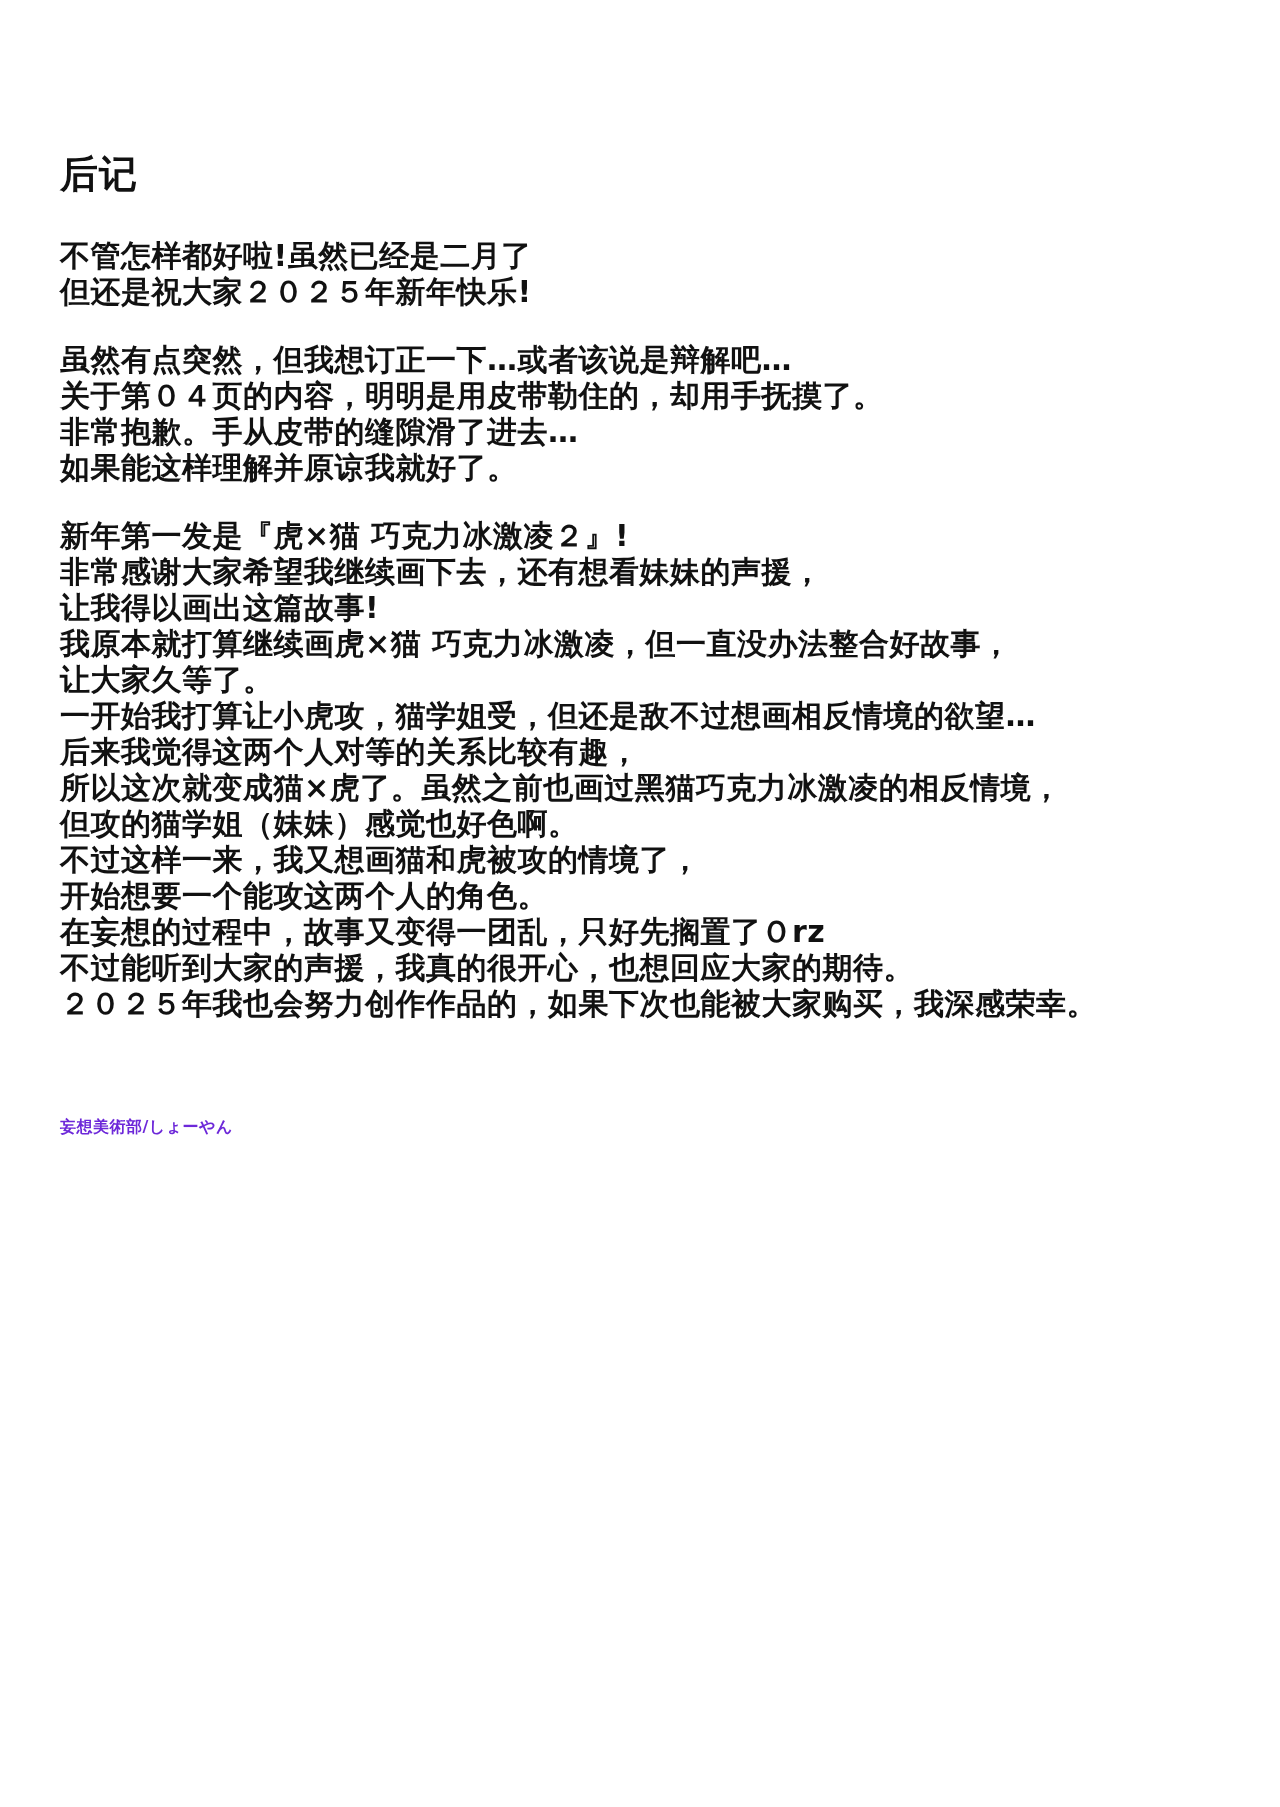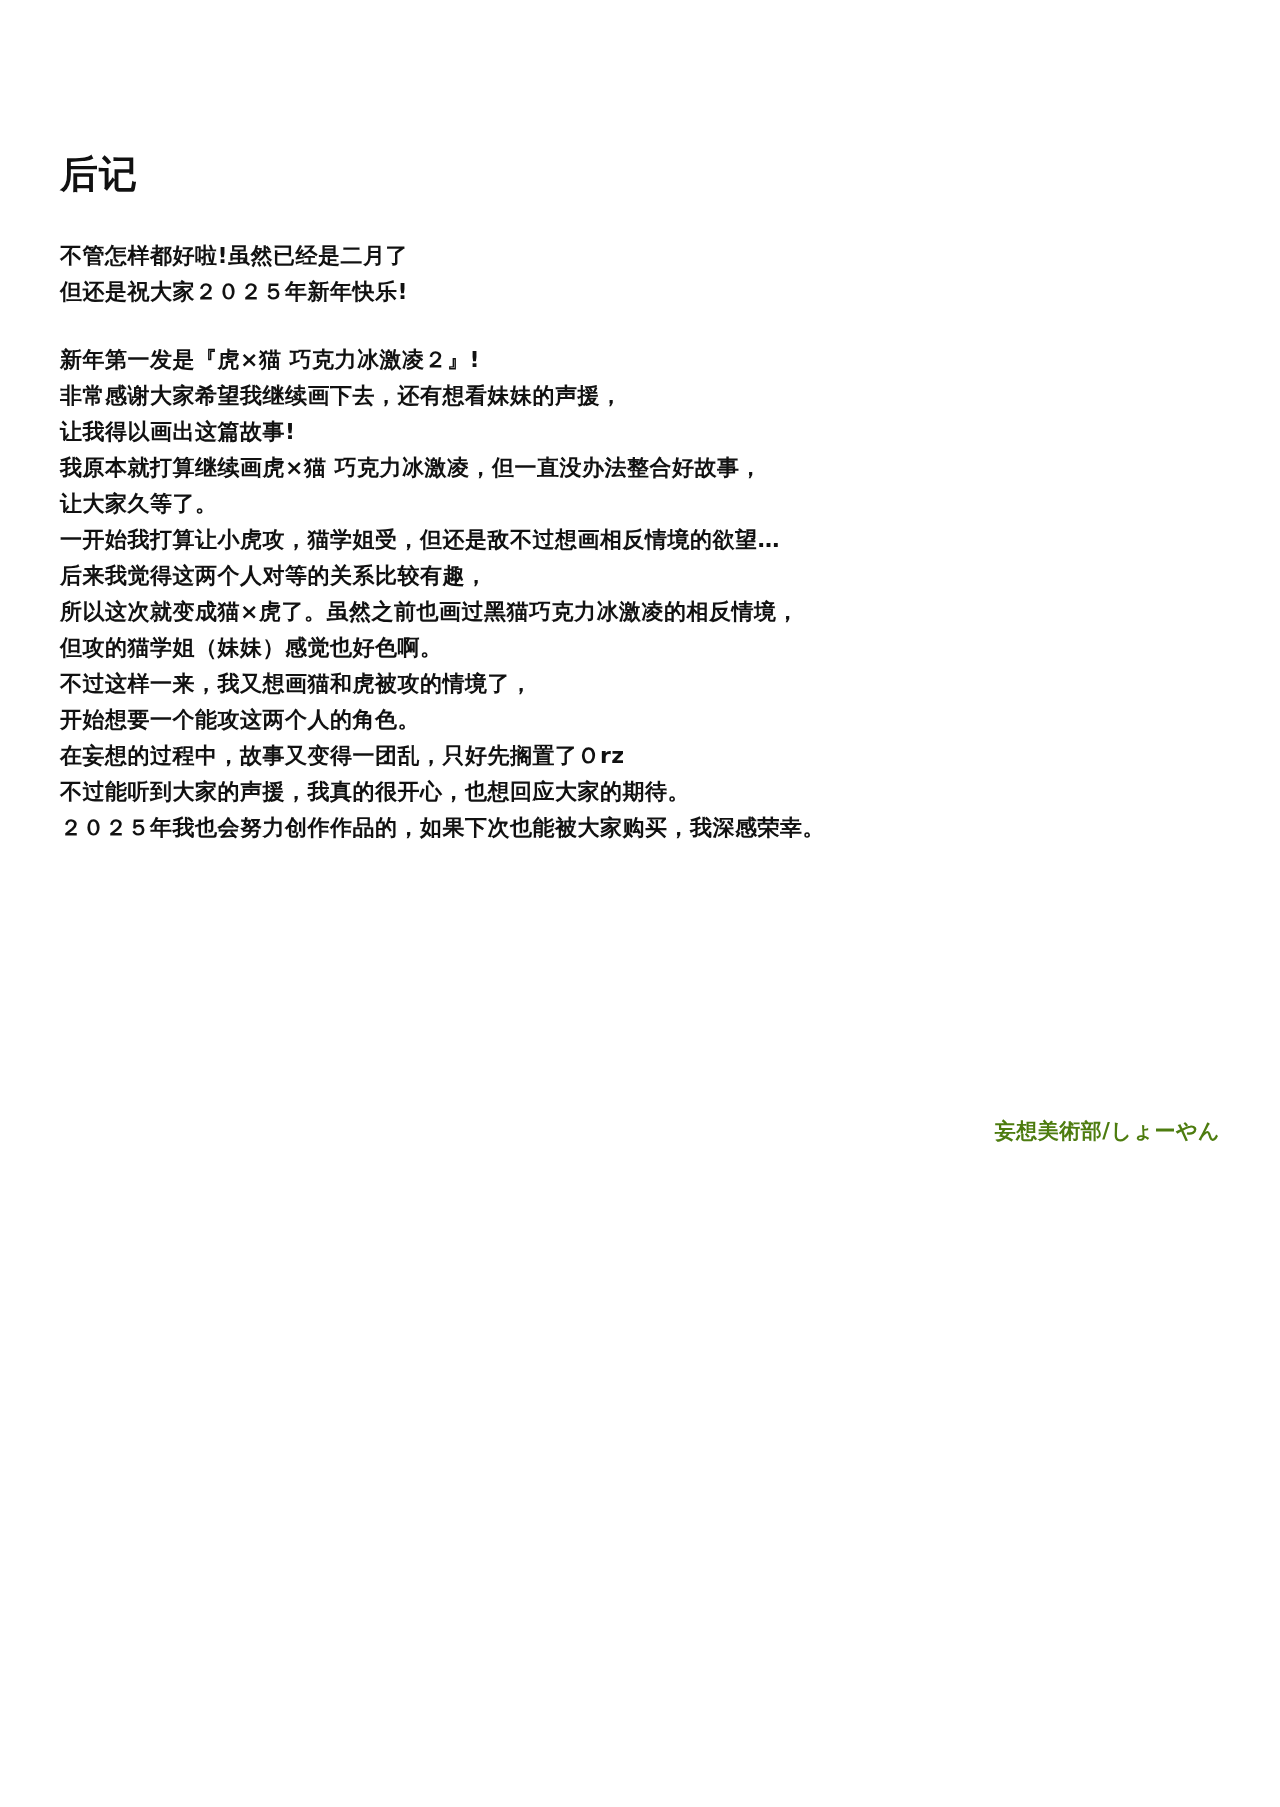--- a/index.html
+++ b/index.html
@@ -24,51 +24,55 @@
   }
   .afterword-title {
     font-size: 38px;
     font-weight: 700;
     letter-spacing: 1px;
     margin: 0 0 40px 0;
     line-height: 1.2;
     color: #111111;
   }
   .para {
-    font-size: 22px;
+    font-size: 30px;
     line-height: 36px;
     font-weight: 700;
     letter-spacing: 0.5px;
     margin: 0 0 32px 0;
     color: #111111;
     white-space: pre-wrap;
   }
   .para:last-of-type {
     margin-bottom: 8px;
   }
   .signature {
     position: absolute;
     right: 0;
     top: 965px;
-    font-size: 21px;
+    font-size: 16px;
     font-weight: 700;
     letter-spacing: 0.5px;
-    color: #4d7c0f;
-    text-align: right;
+    color: #6d28d9;
+    text-align: left;
     width: 100%;
   }
 </style>
 </head>
 <body>
 
 <div class="page">
   <div class="content">
     <h1 class="afterword-title">后记</h1>
     <p class="para">不管怎样都好啦!虽然已经是二月了
 但还是祝大家２０２５年新年快乐!</p>
+    <p class="para">虽然有点突然，但我想订正一下…或者该说是辩解吧…
+关于第０４页的内容，明明是用皮带勒住的，却用手抚摸了。
+非常抱歉。手从皮带的缝隙滑了进去…
+如果能这样理解并原谅我就好了。</p>
     <p class="para">新年第一发是『虎×猫 巧克力冰激凌２』!
 非常感谢大家希望我继续画下去，还有想看妹妹的声援，
 让我得以画出这篇故事!
 我原本就打算继续画虎×猫 巧克力冰激凌，但一直没办法整合好故事，
 让大家久等了。
 一开始我打算让小虎攻，猫学姐受，但还是敌不过想画相反情境的欲望…
 后来我觉得这两个人对等的关系比较有趣，
 所以这次就变成猫×虎了。虽然之前也画过黑猫巧克力冰激凌的相反情境，
 但攻的猫学姐（妹妹）感觉也好色啊。
 不过这样一来，我又想画猫和虎被攻的情境了，

